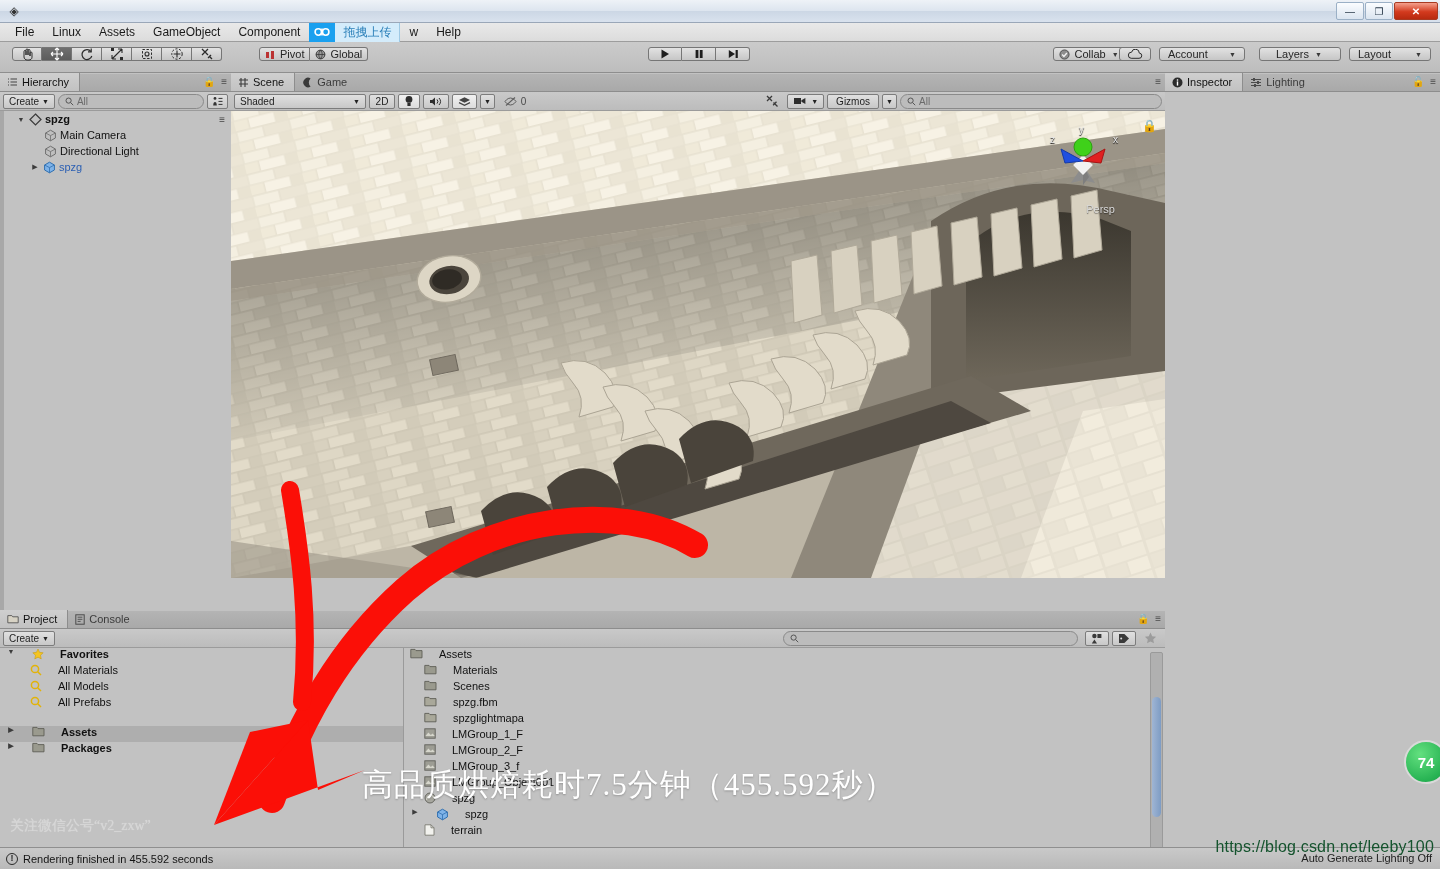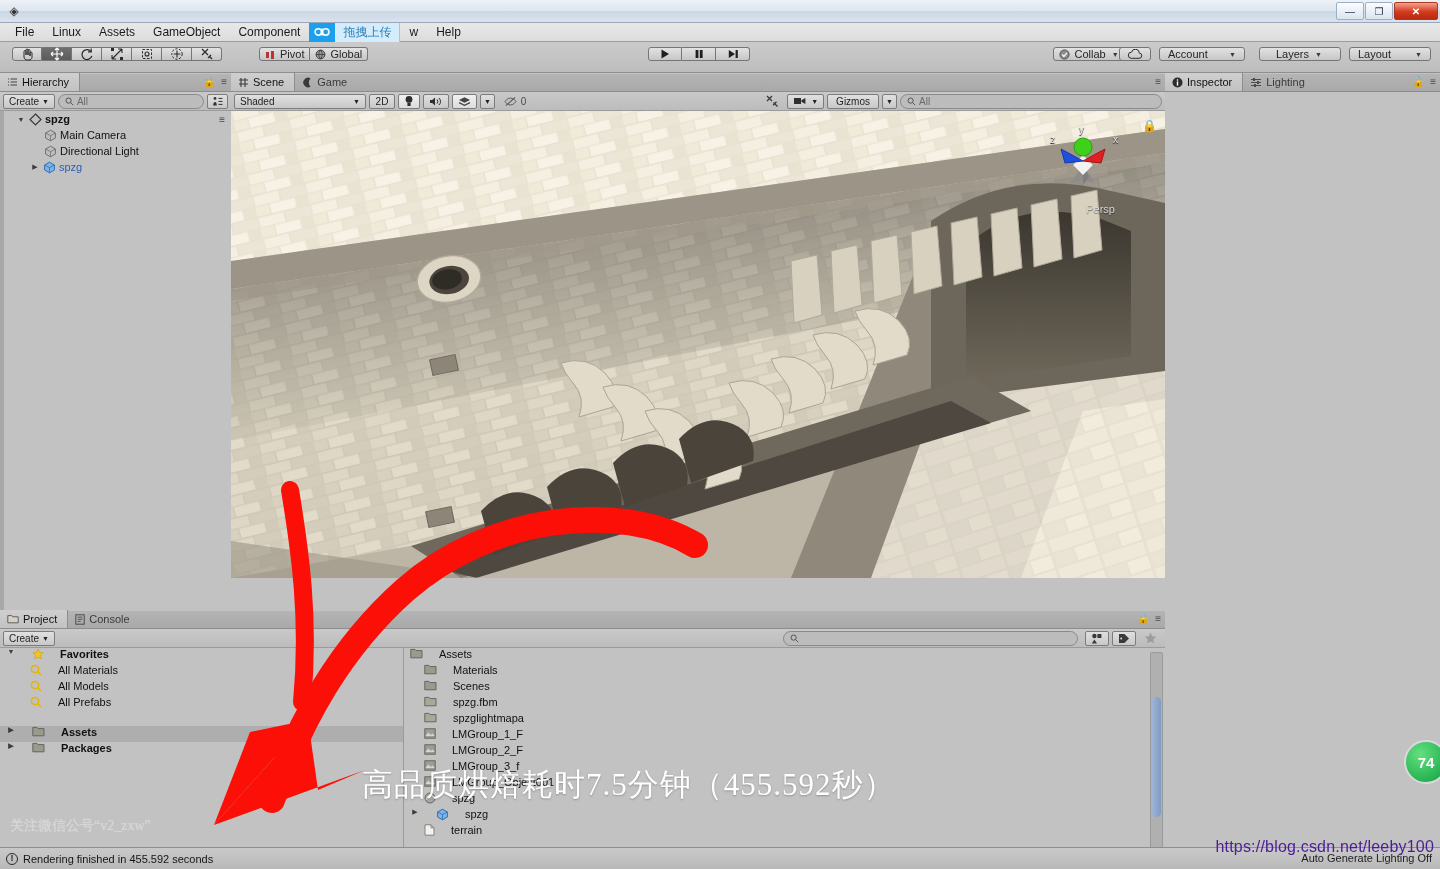--- a/index.html
+++ b/index.html
@@ -169,21 +169,21 @@
   .agl { position: absolute; right: 8px; top: 4px; font-size: 11px; color: #1d1d1d; }
 
   
   .wm-wechat {
     position: absolute; left: 10px; top: 817px;
     font-size: 14px; color: #d6d6d6; font-family: "Liberation Serif", serif;
     text-shadow: 0 0 1px rgba(255,255,255,.4);
   }
   .wm-url {
     position: absolute; right: 6px; top: 838px;
-    font-size: 16px; color: #4c1d95; letter-spacing: .2px;
+    font-size: 16px; color: #14532d; letter-spacing: .2px;
   }
   .overlay-text {
     position: absolute; left: 362px; top: 764px;
     font-size: 31px; color: #ffffff;
     font-family: "Liberation Serif", serif;
     letter-spacing: 1px;
     text-shadow: 0 1px 2px rgba(0,0,0,.25);
     white-space: nowrap;
   }
   .arrow-svg { position: absolute; left: 190px; top: 470px; pointer-events: none; }

